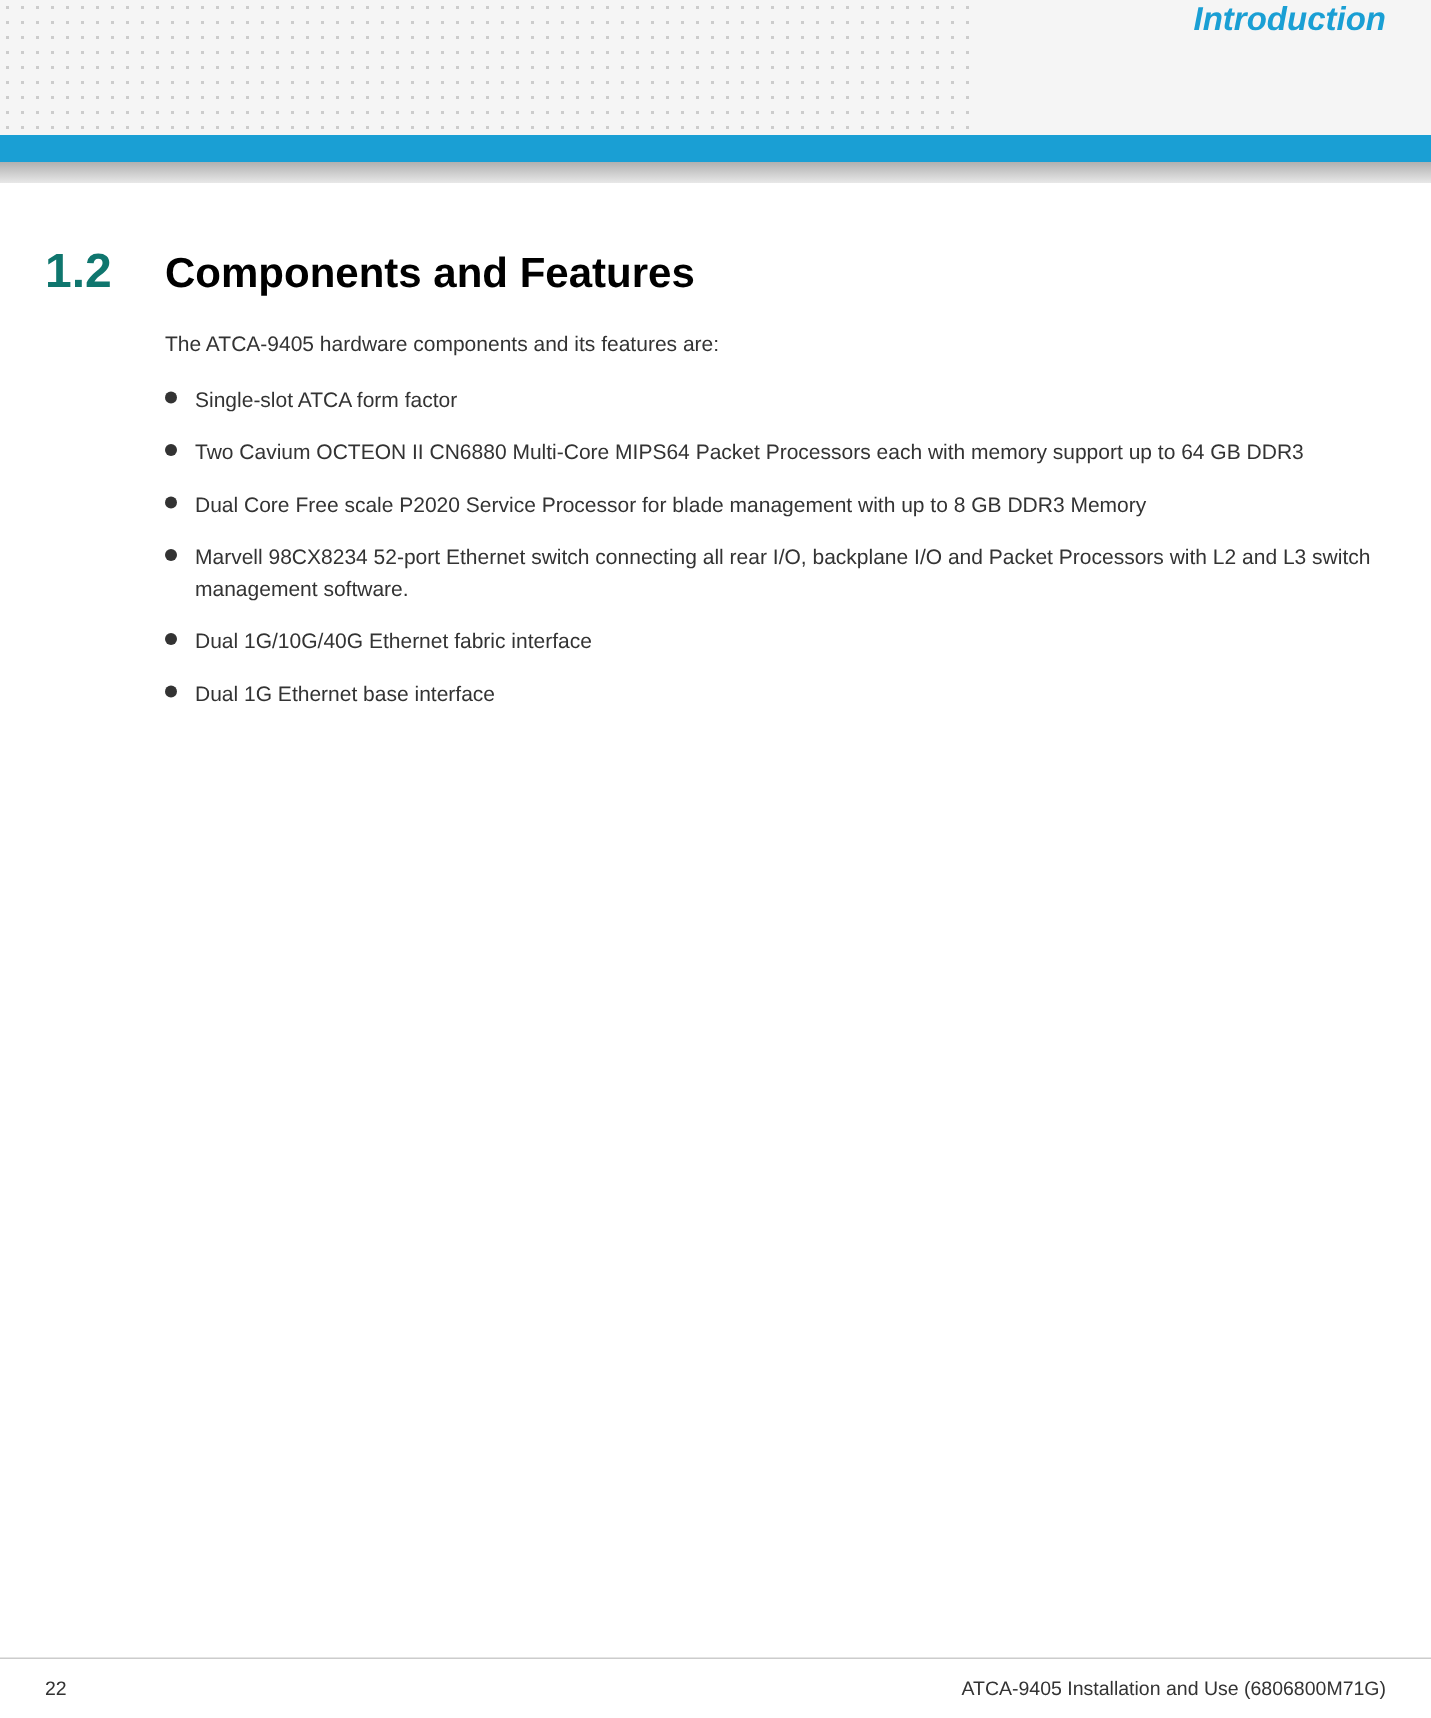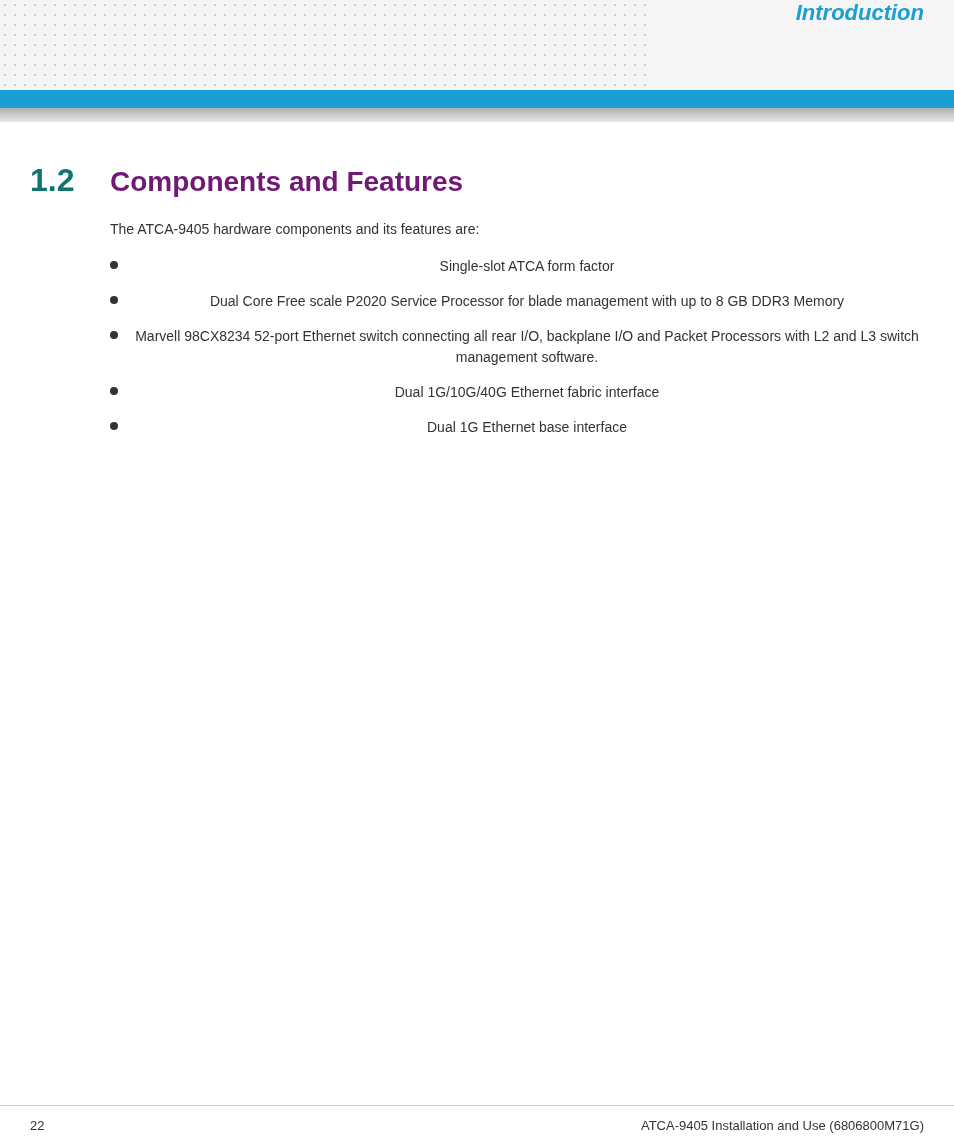--- a/index.html
+++ b/index.html
@@ -84,39 +84,38 @@
     .section-number {
       font-size: 32px;
       font-weight: bold;
       color: #0f766e;
       min-width: 60px;
     }
 
     .section-title {
       font-size: 28px;
       font-weight: bold;
-      color: #701a75;
+      color: #000000;
     }
 
     .content-area {
       margin-left: 80px;
     }
 
     .intro-text {
       font-size: 14px;
       color: #333333;
       margin-bottom: 16px;
       line-height: 1.5;
     }
 
     .bullet-list {
       list-style: none;
       padding: 0;
       margin: 0;
-      text-align: center;
     }
 
     .bullet-list li {
       display: flex;
       align-items: flex-start;
       gap: 12px;
       margin-bottom: 14px;
       font-size: 14px;
       color: #333333;
       line-height: 1.5;
@@ -182,20 +181,24 @@
   <div class="content-area">
     <p class="intro-text">The ATCA-9405 hardware components and its features are:</p>
 
     <ul class="bullet-list">
     <li>
           <span class="bullet-dot"></span>
           <span class="bullet-text">Single-slot ATCA form factor</span>
         </li>
         <li>
           <span class="bullet-dot"></span>
+          <span class="bullet-text">Two Cavium OCTEON II CN6880 Multi-Core MIPS64 Packet Processors each with memory support up to 64 GB DDR3</span>
+        </li>
+        <li>
+          <span class="bullet-dot"></span>
           <span class="bullet-text">Dual Core Free scale P2020 Service Processor for blade management with up to 8 GB DDR3 Memory</span>
         </li>
         <li>
           <span class="bullet-dot"></span>
           <span class="bullet-text">Marvell 98CX8234 52-port Ethernet switch connecting all rear I/O, backplane I/O and Packet Processors with L2 and L3 switch management software.</span>
         </li>
         <li>
           <span class="bullet-dot"></span>
           <span class="bullet-text">Dual 1G/10G/40G Ethernet fabric interface</span>
         </li>

